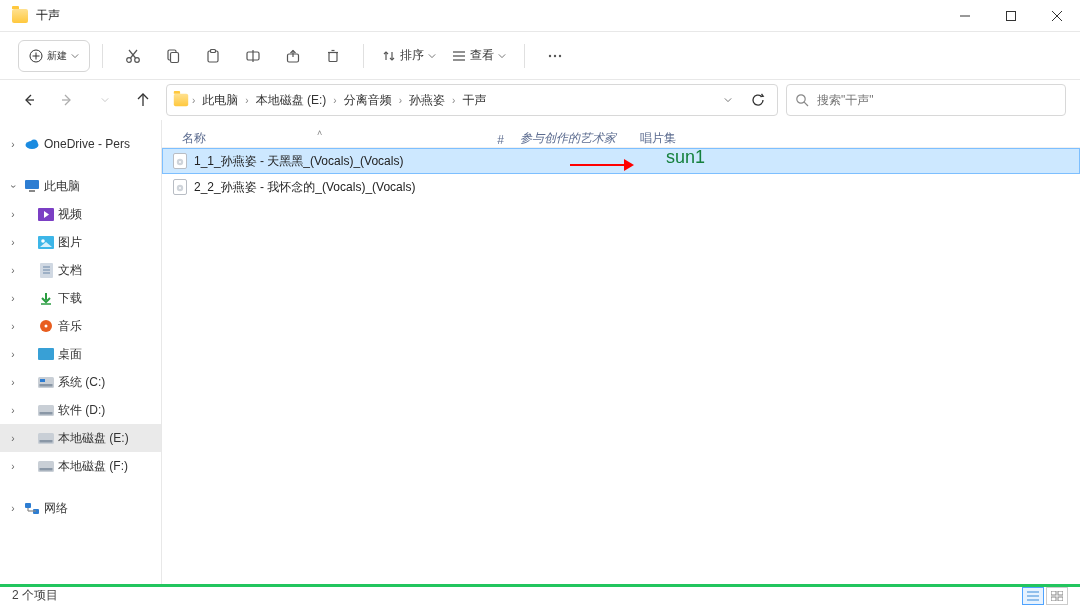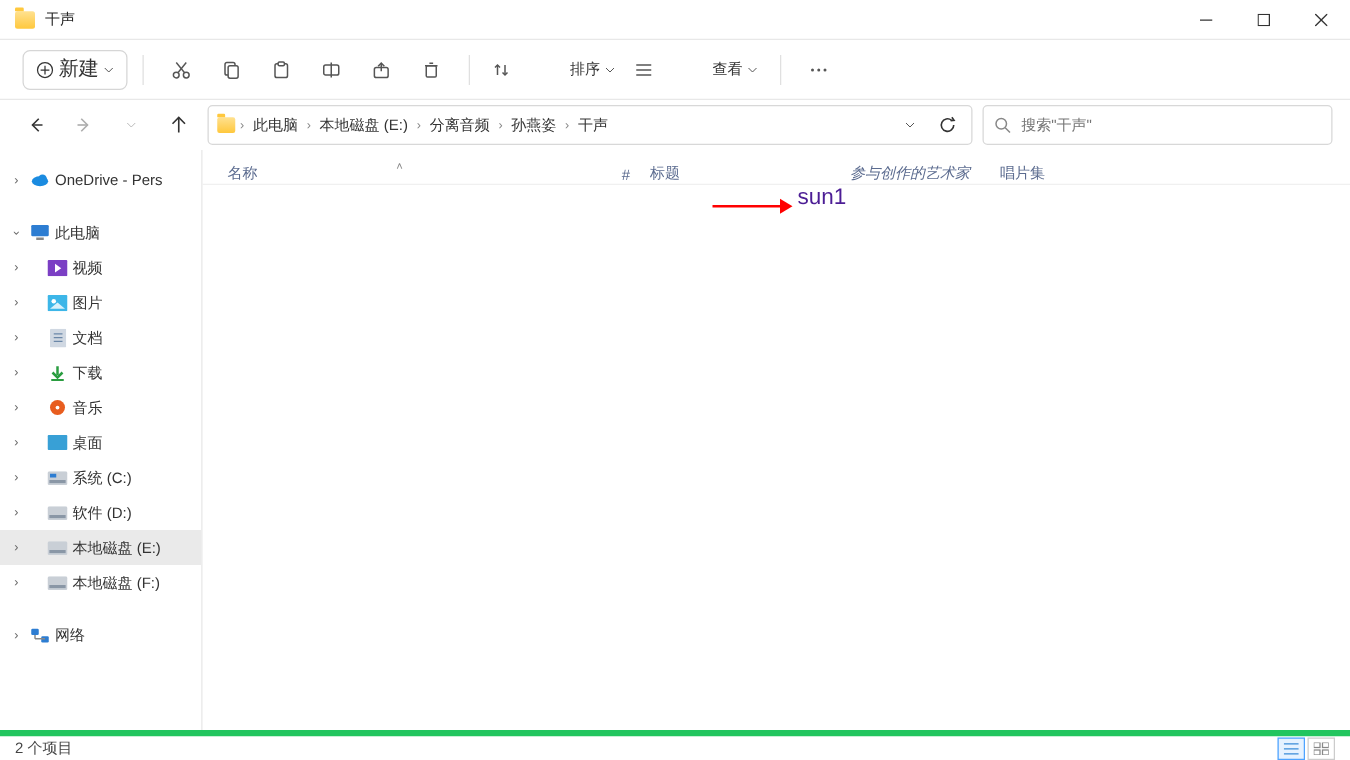--- a/index.html
+++ b/index.html
@@ -11,23 +11,23 @@
     .folder-ico { width: 16px; height: 14px; background: linear-gradient(#ffe190, #ffc83d); border-radius: 2px; position: relative; }
     .folder-ico::before { content: ""; position: absolute; top: -3px; left: 0; width: 7px; height: 3px; background: #ffc83d; border-radius: 1px 1px 0 0; }
     .title-text { font-size: 12px; color: #222; }
     .win-controls { margin-left: auto; display: flex; }
     .win-btn { width: 46px; height: 32px; display: flex; align-items: center; justify-content: center; color: #555; }
 
     
     .toolbar { height: 48px; display: flex; align-items: center; padding: 0 18px; gap: 4px; border-bottom: 1px solid #e8e8e8; }
     .tb-btn { height: 34px; min-width: 36px; display: flex; align-items: center; justify-content: center; border-radius: 6px; color: #555; padding: 0 6px; gap: 4px; }
     .tb-new { border: 1px solid #d6d6d6; padding: 0 10px; height: 32px; border-radius: 6px; }
-    .tb-new-label { font-size: 16px; color: #333; }
+    .tb-new-label { font-size: 10px; color: #333; }
     .tb-sep { width: 1px; height: 24px; background: #e0e0e0; margin: 0 8px; }
-    .tb-dropdown-label { font-size: 12px; color: #333; margin-left: 44px; }
+    .tb-dropdown-label { font-size: 12px; color: #333; }
     .chevron-down { width: 8px; height: 8px; }
 
     
     .addr-row { height: 40px; display: flex; align-items: center; padding: 0 14px; gap: 8px; }
     .nav-btn { width: 30px; height: 30px; display: flex; align-items: center; justify-content: center; color: #666; border-radius: 6px; }
     .addr-box { flex: 1; height: 32px; border: 1px solid #d8d8d8; border-radius: 4px; display: flex; align-items: center; padding: 0 6px; gap: 2px; background: #fff; }
     .crumb { display: flex; align-items: center; gap: 3px; padding: 2px 4px; color: #333; font-size: 12px; }
     .crumb-sep { color: #888; font-size: 10px; padding: 0 1px; }
     .addr-actions { margin-left: auto; display: flex; gap: 4px; }
     .search-box { width: 280px; height: 32px; border: 1px solid #d8d8d8; border-radius: 4px; display: flex; align-items: center; padding: 0 8px; gap: 8px; color: #888; }
@@ -53,24 +53,24 @@
     .col-title { width: 160px; }
     .col-artist { width: 120px; font-style: italic; }
     .col-album { width: 110px; }
 
     .file-row { display: flex; align-items: center; height: 26px; font-size: 12px; color: #222; padding-left: 10px; }
     .file-row.selected { background: #cde8ff; border: 1px solid #7dbfff; padding-left: 9px; height: 26px; }
     .file-icon { width: 16px; height: 16px; margin-right: 6px; display: flex; align-items: center; justify-content: center; }
 
     
     .annotation-arrow { position: absolute; left: 406px; top: 36px; pointer-events: none; }
-    .annotation-text { position: absolute; left: 476px; top: 27px; color: #4c1d95; font-size: 18px; pointer-events: none; }
-
-    
-    .statusbar { height: 24px; border-top: 5px solid #22c55e; display: flex; align-items: center; padding: 0 12px; font-size: 12px; color: #444; }
+    .annotation-text { position: absolute; left: 504px; top: 27px; color: #15803d; font-size: 18px; pointer-events: none; }
+
+    
+    .statusbar { height: 24px; border-top: 3px solid #22c55e; display: flex; align-items: flex-start; padding: 0 12px; font-size: 12px; color: #444; }
     .statusbar .view-icons { margin-left: auto; display: flex; gap: 2px; }
     .vi { width: 22px; height: 18px; border: 1px solid #ccc; display: flex; align-items: center; justify-content: center; font-size: 10px; color: #666; }
     .vi.active { border-color: #4ea3ff; background: #e6f2ff; }
 
     svg { display: block; }
   </style>
 </head>
 <body>
 
 <div class="titlebar">
@@ -406,25 +406,44 @@
           </svg>
         </span>
         <span class="tree-label">网络</span>
       </div>
   </div>
 
   <div class="content">
     <div class="columns">
       <div class="col col-name"><span>名称</span><span class="col-sort">˄</span></div>
       <div class="col col-num">#</div>
-      <div class="col col-title">标题</div>
       <div class="col col-artist">参与创作的艺术家</div>
       <div class="col col-album">唱片集</div>
     </div>
 
+    <div class="file-row selected">
+      <span class="file-icon">
+          <svg width="14" height="16">
+            <rect x="0.5" y="0.5" width="13" height="15" rx="1.5" fill="#fff" stroke="#b8bdc4"></rect>
+            <circle cx="7" cy="9" r="3.2" fill="#cfd4da"></circle>
+            <circle cx="7" cy="9" r="1" fill="#fff"></circle>
+          </svg>
+        </span>
+      <span>1_1_孙燕姿 - 天黑黑_(Vocals)_(Vocals)</span>
+    </div>
+    <div class="file-row">
+      <span class="file-icon">
+          <svg width="14" height="16">
+            <rect x="0.5" y="0.5" width="13" height="15" rx="1.5" fill="#fff" stroke="#b8bdc4"></rect>
+            <circle cx="7" cy="9" r="3.2" fill="#cfd4da"></circle>
+            <circle cx="7" cy="9" r="1" fill="#fff"></circle>
+          </svg>
+        </span>
+      <span>2_2_孙燕姿 - 我怀念的_(Vocals)_(Vocals)</span>
+    </div>
 
     <svg class="annotation-arrow" width="68" height="18">
       <line x1="2" y1="9" x2="56" y2="9" stroke="#ff0000" stroke-width="2"></line>
       <polygon points="56,3 66,9 56,15" fill="#ff0000"></polygon>
     </svg>
     <div class="annotation-text">sun1</div>
   </div>
 </div>
 
 <div class="statusbar">

